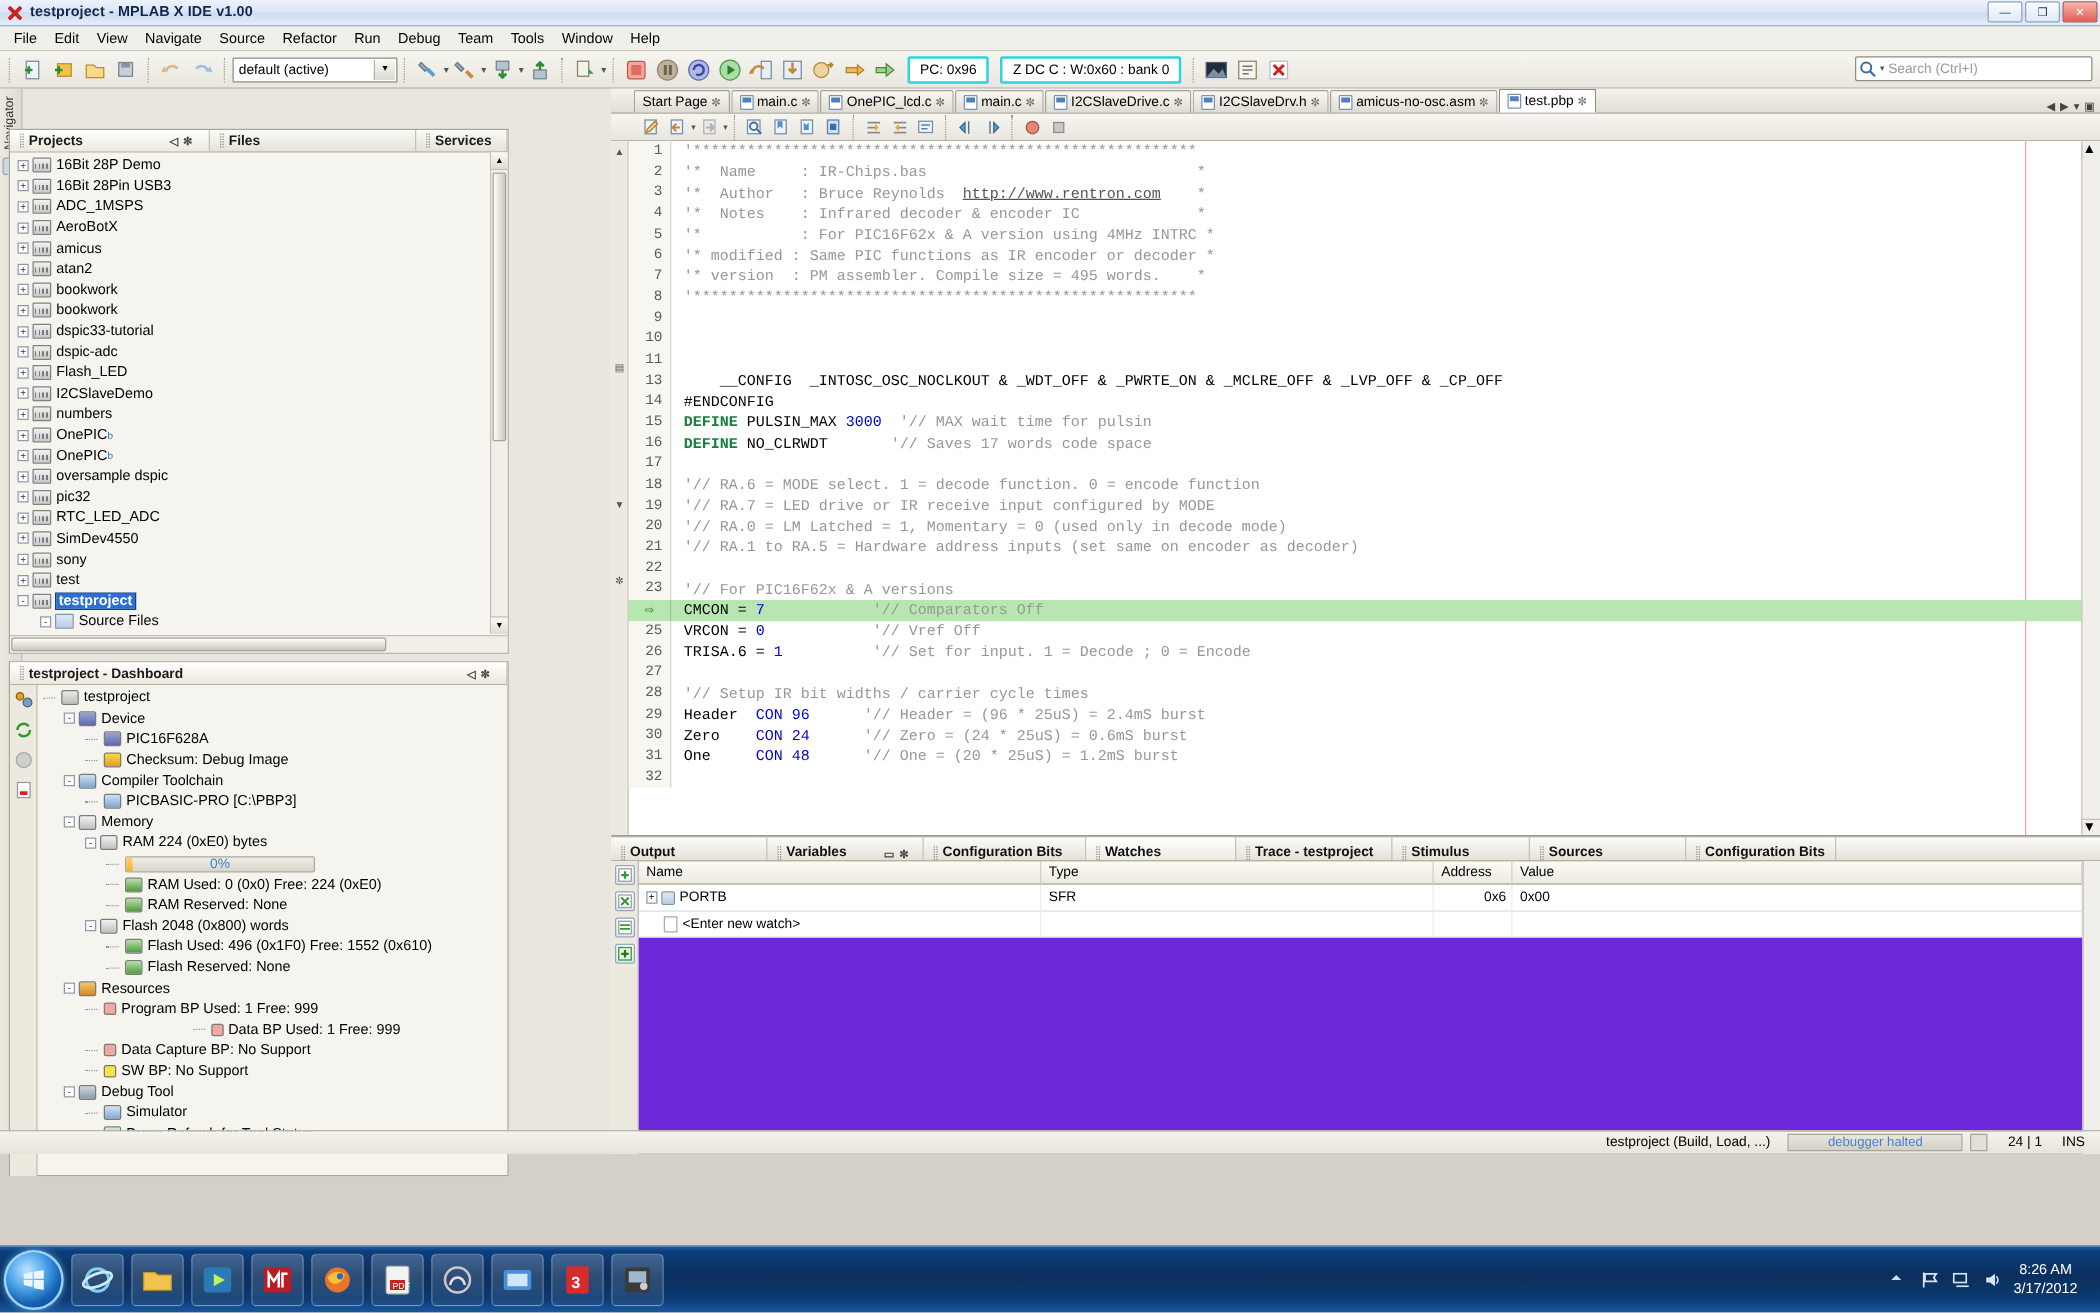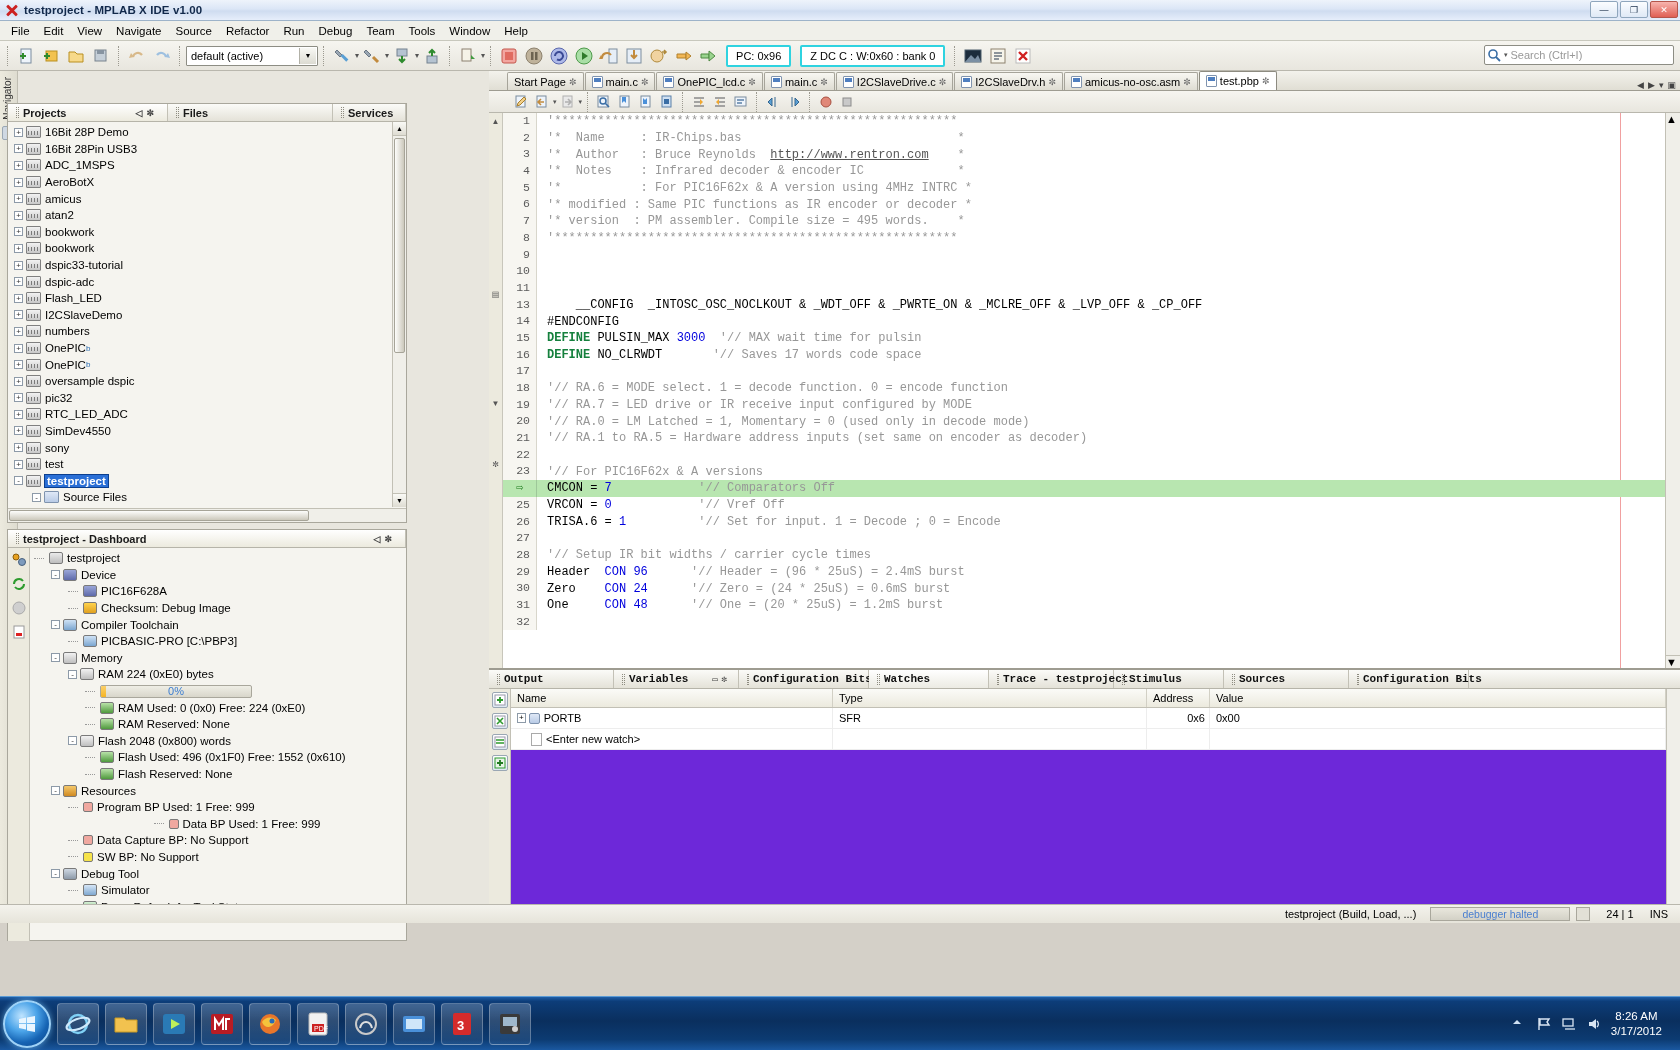--- a/index.html
+++ b/index.html
@@ -180,22 +180,22 @@
   .kw { color: #15803d; font-weight: bold; }
   .num { color: #0000dd; }
   .lnk { color: #555; text-decoration: underline; }
   .arrowmark { width:34px; text-align:center; color:#1b7a1b; font-size:12px; flex:0 0 auto;
                background:#b8e6b0; height:16.7px; line-height:16.7px; border-right:1px solid #9ec799;}
   .redline { position: absolute; left: 1131px; top: 0; bottom: 0; width: 1px; background: #f0a0a0; }
 
   
   .bottom-panel { position:absolute; left:0; right:0; bottom:0; height: 254px; background:#f5f4ef; border-top:1px solid #9e9c91;}
   .bp-tabs { display:flex; height:19px; background: linear-gradient(to bottom,#fbfbf8,#e4e2d8); border-bottom:1px solid #b6b4a9;}
-  .bptab { display:flex; align-items:center; gap:4px; padding:0 8px; font-size:11px; font-weight:bold;
-           border-right:1px solid #c3c1b6; color:#111; white-space:nowrap;font-family:Liberation Mono, monospace;}
+  .bptab { display:flex; align-items:flex-end; gap:4px; padding:0 8px; font-size:11px; font-weight:bold;
+           border-right:1px solid #c3c1b6; color:#111; white-space:nowrap;}
   .bptab.active { background: linear-gradient(to bottom,#ffffff,#ecebe3); }
   .bptab .grip{width:3px;height:11px;border-left:1px dotted #8d8b80;border-right:1px dotted #8d8b80;}
   .wt-head { display:flex; height:19px; background: linear-gradient(to bottom,#fbfbf8,#eceade);
              border-bottom:1px solid #c2c0b5; font-size:11px; align-items:center;}
   .wt-head .c { border-right:1px solid #d2d0c5; height:100%; display:flex; align-items:center; padding-left:6px; }
   .wt-row { display:flex; height:21px; align-items:center; font-size:11px; border-bottom:1px solid #ededed; background:#fff;}
   .wt-row .c { border-right:1px solid #ededed; height:100%; display:flex; align-items:center; padding-left:6px; }
   .wt-side { width:22px; background:#eceade; border-right:1px solid #c2c0b5; display:flex;
              flex-direction:column; align-items:center; gap:5px; padding-top:3px;}
   .wt-sbtn { width:16px; height:16px; border:1px solid #9aa7b4; background:linear-gradient(to bottom,#fff,#dde7f2); border-radius:2px;}

